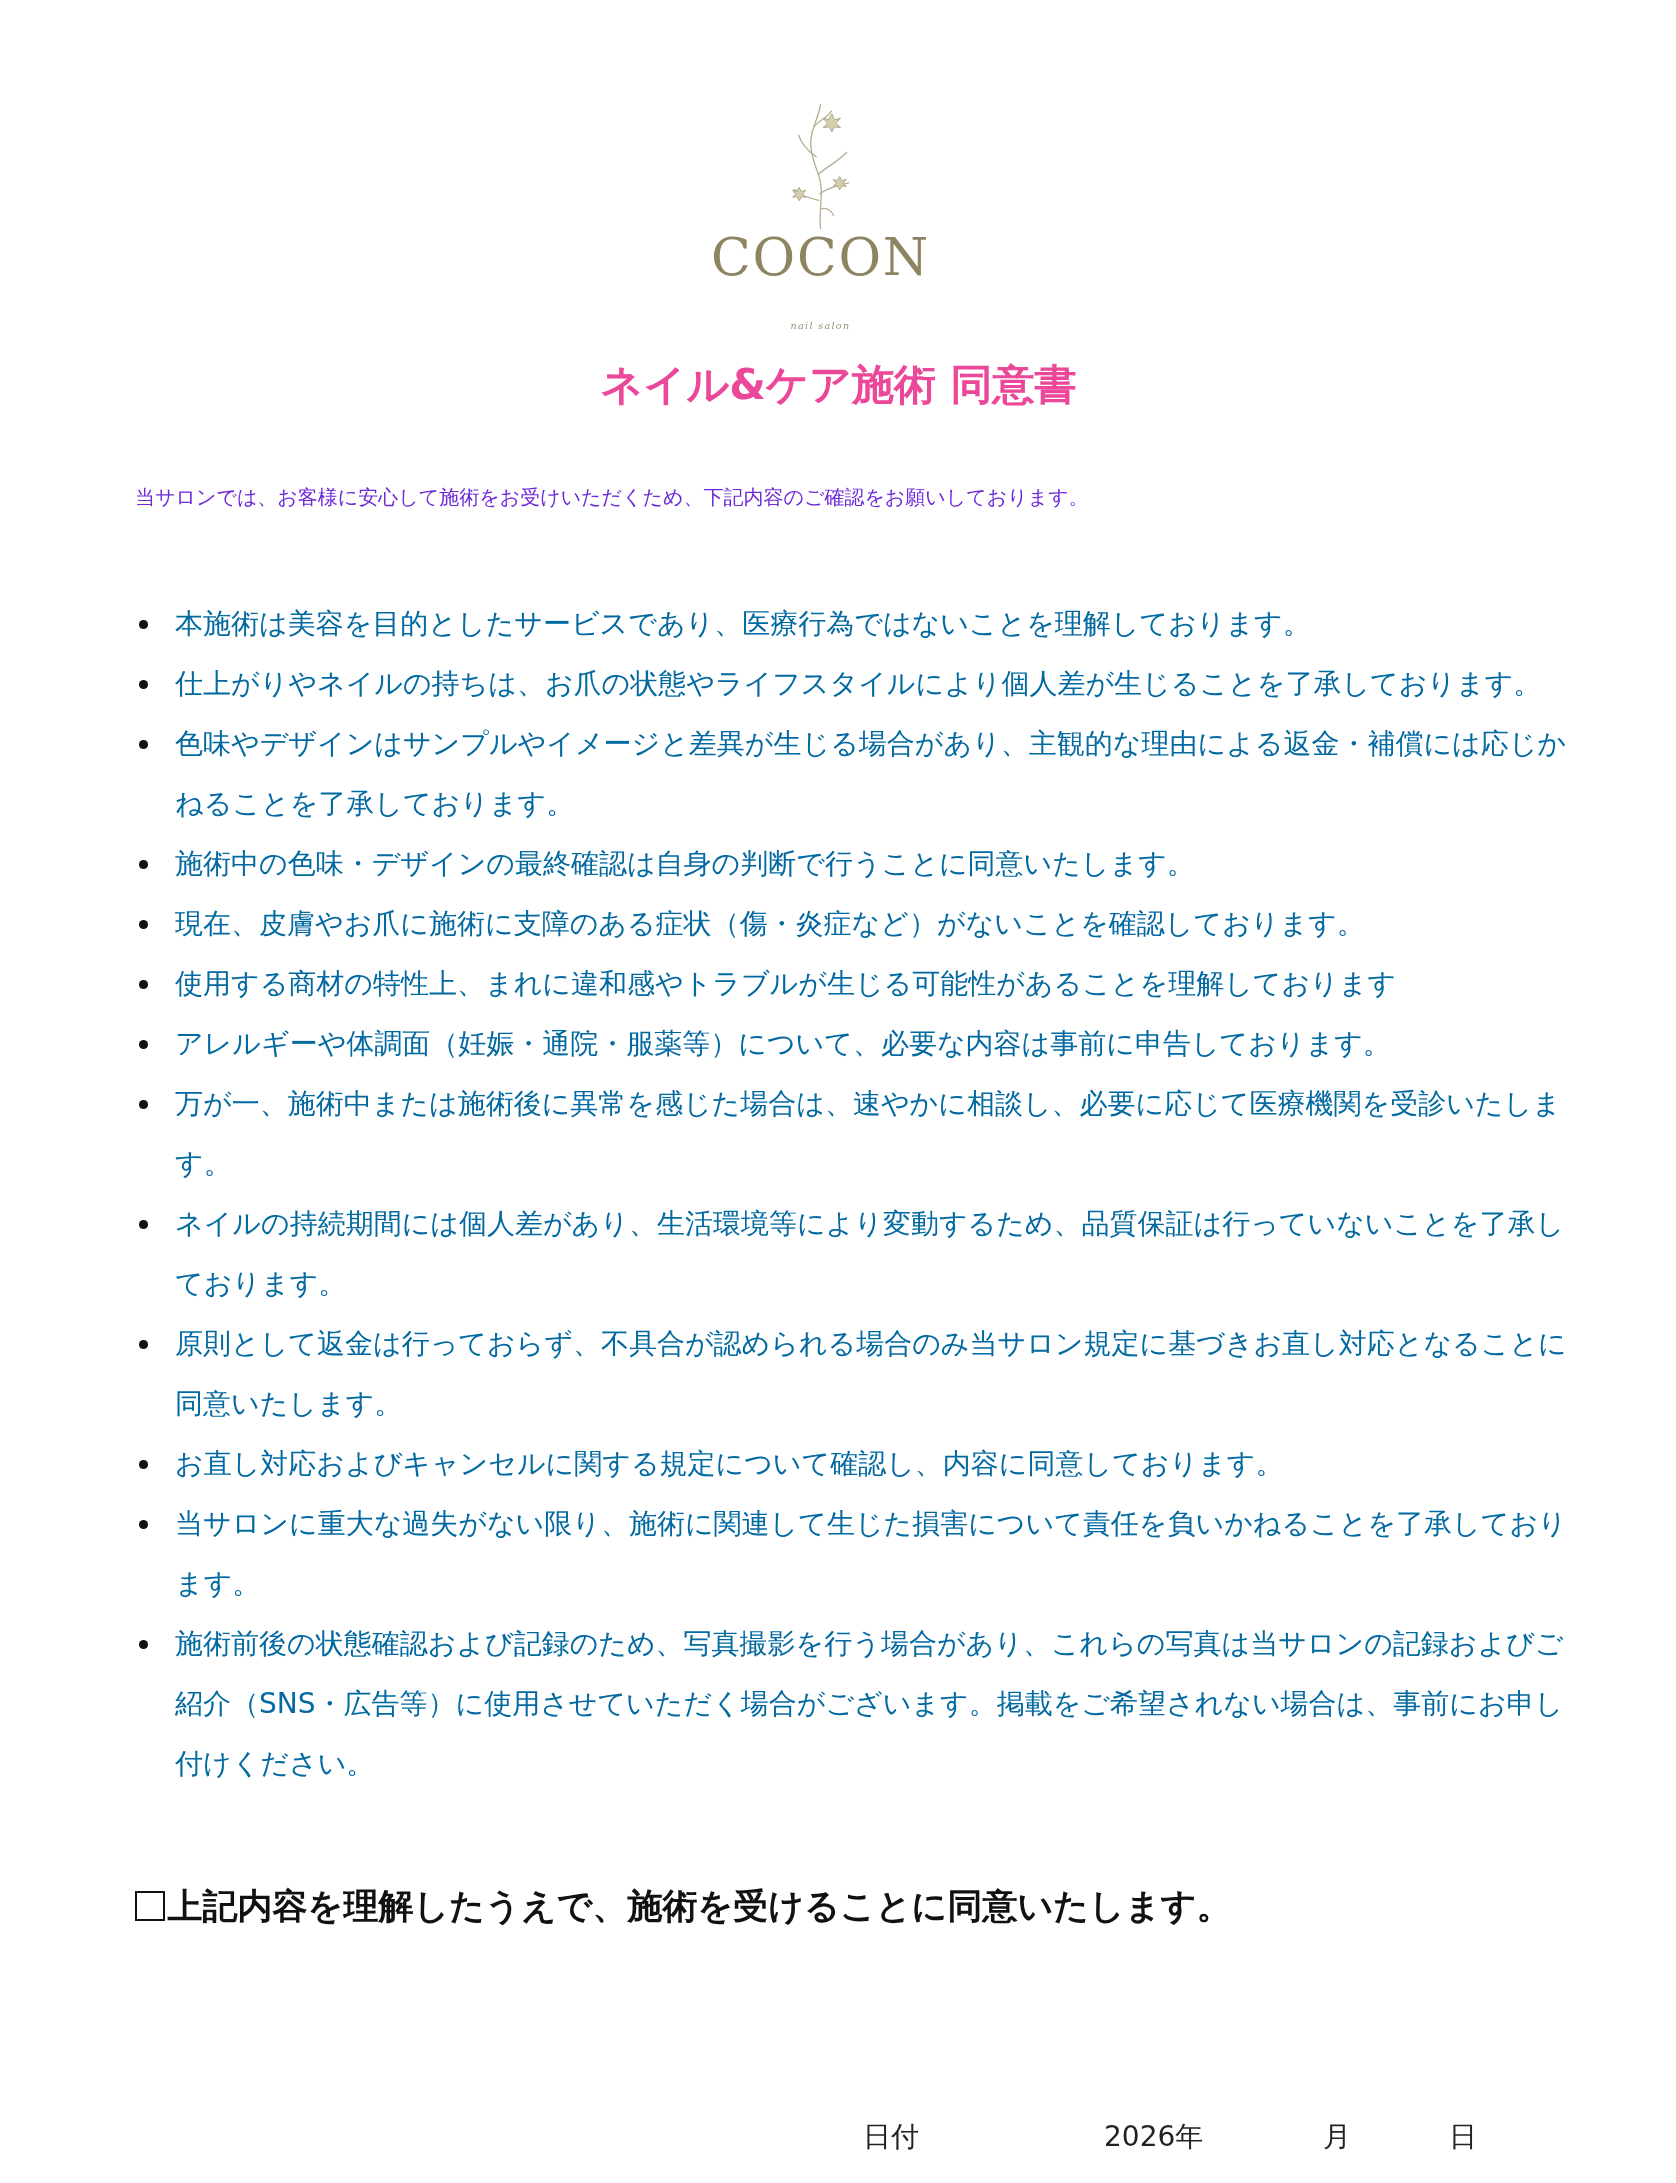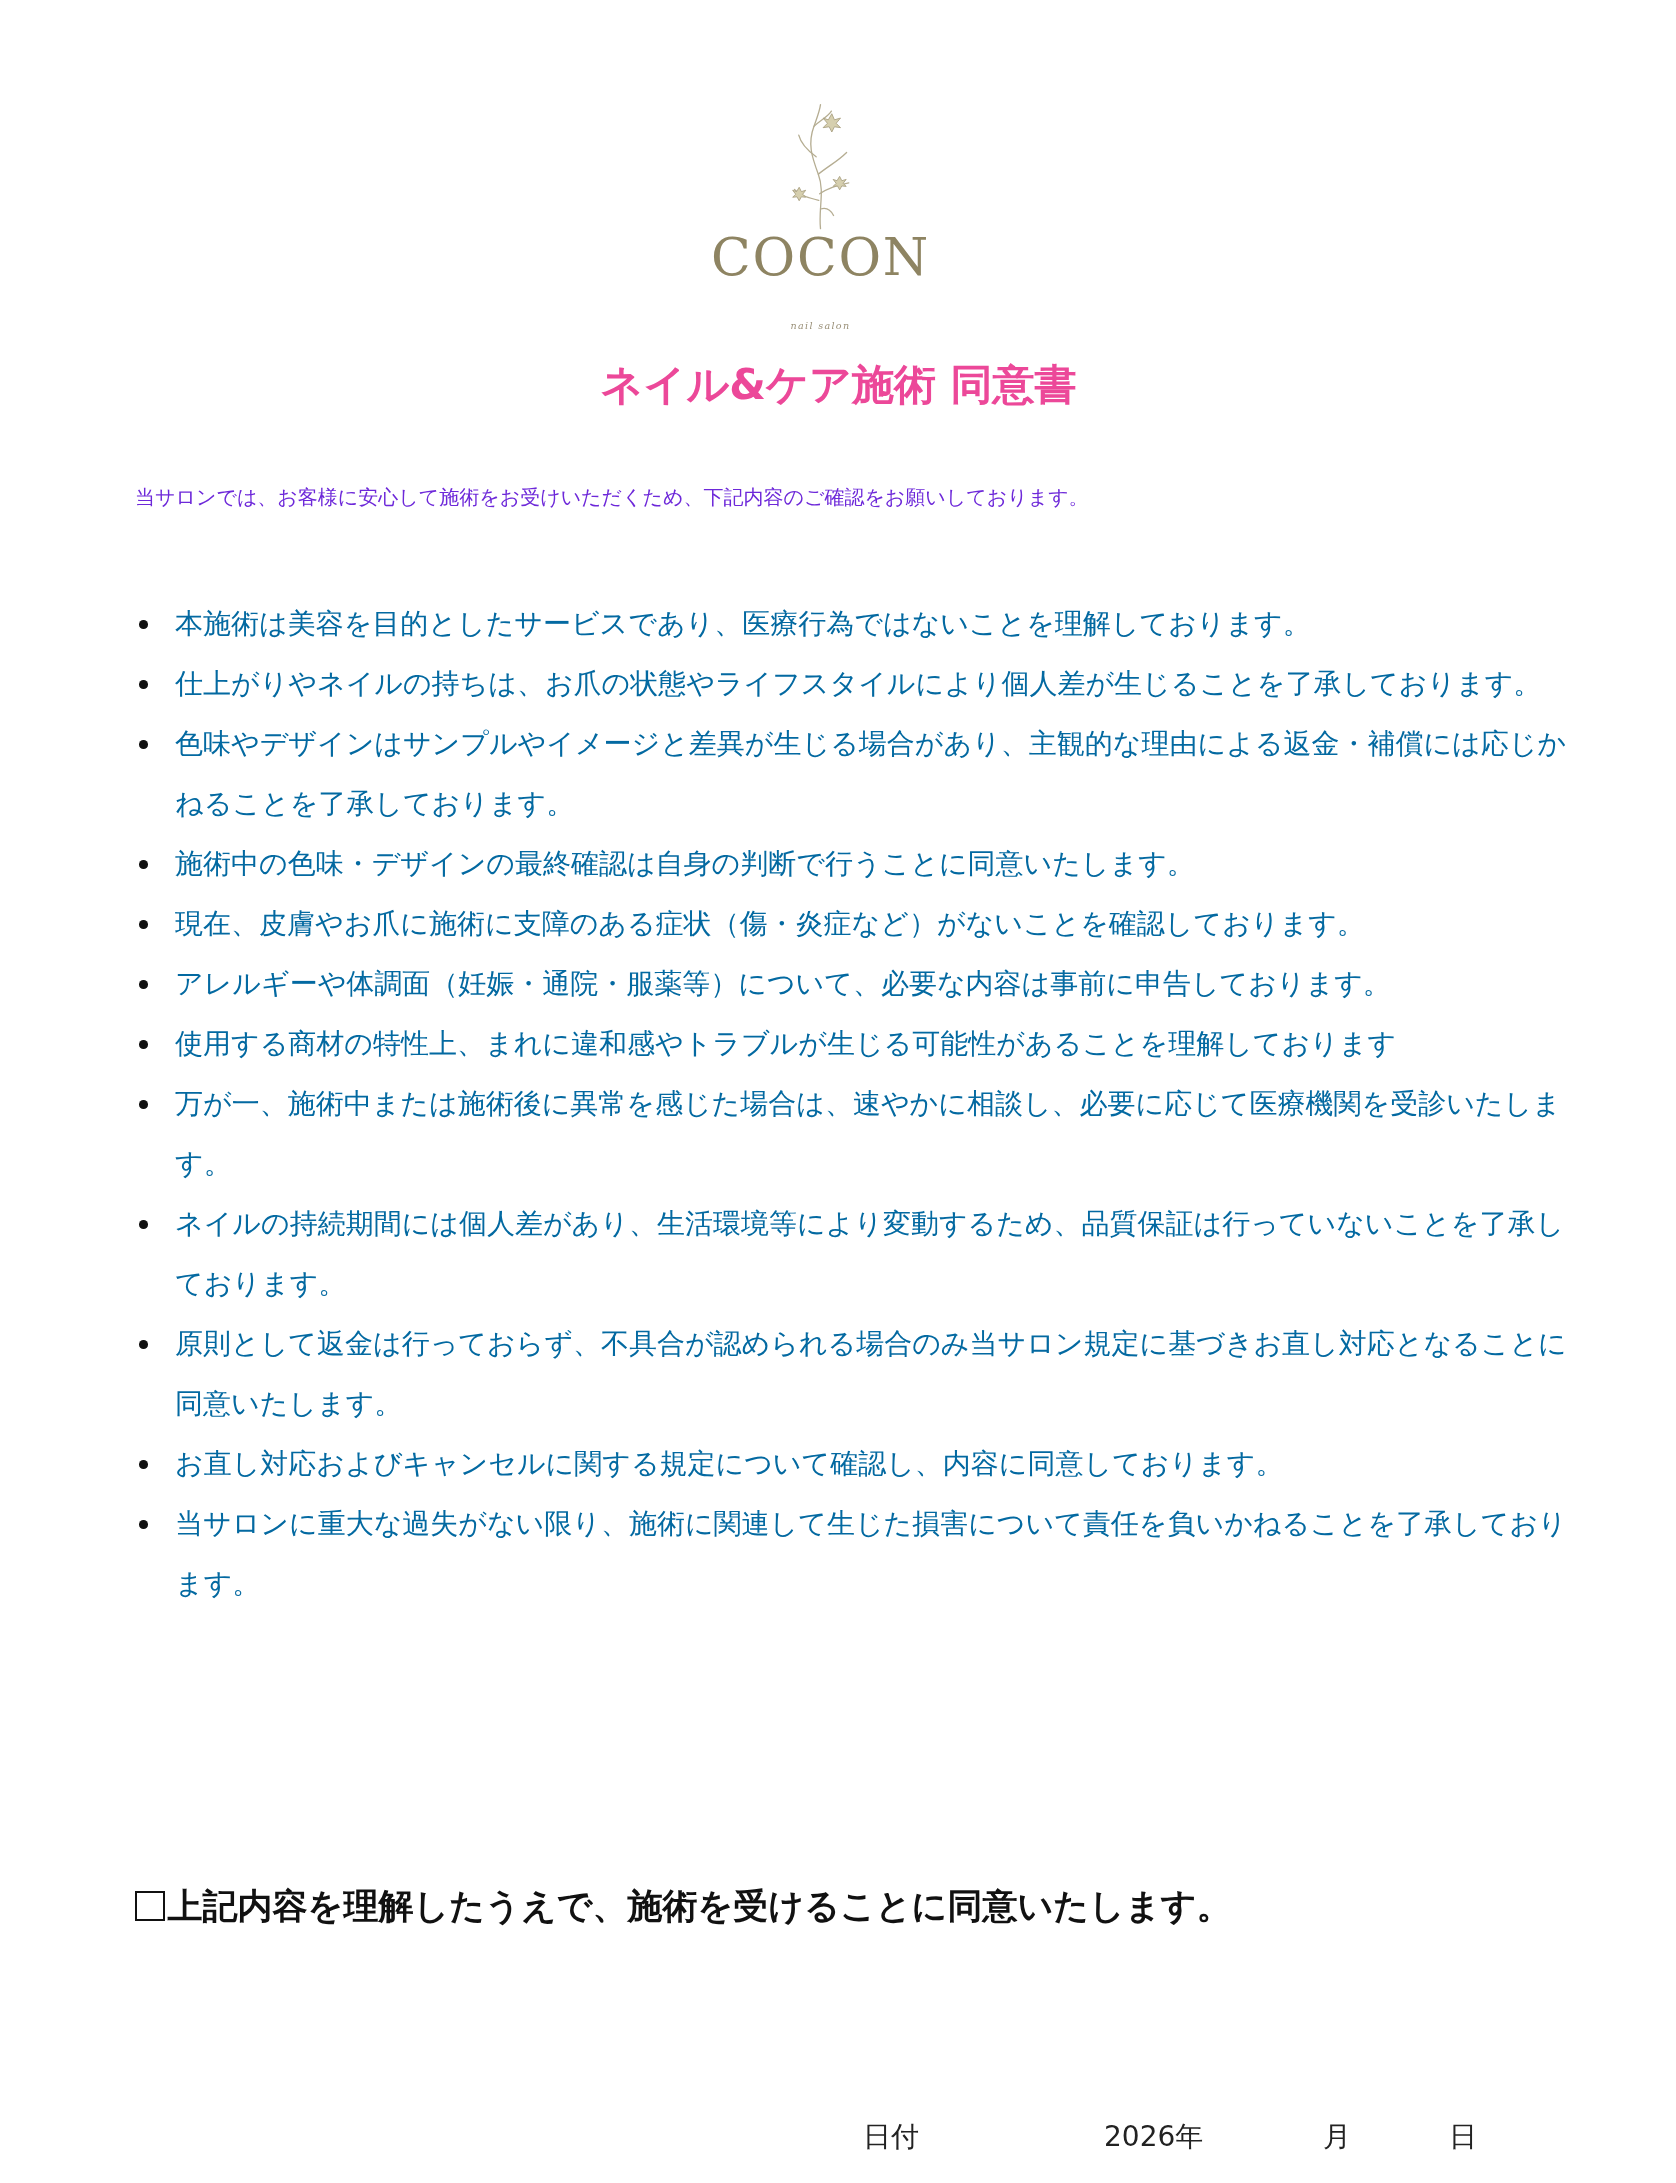--- a/index.html
+++ b/index.html
@@ -54,27 +54,28 @@
 <h1 class="title" style="margin:0;">ネイル&amp;ケア施術 同意書</h1>
 
 <p class="intro" style="margin:0;">当サロンでは、お客様に安心して施術をお受けいただくため、下記内容のご確認をお願いしております。</p>
 
 <ul class="list">
   <li><span class="bullet"></span><span>本施術は美容を目的としたサービスであり、医療行為ではないことを理解しております。</span></li>
   <li><span class="bullet"></span><span>仕上がりやネイルの持ちは、お爪の状態やライフスタイルにより個人差が生じることを了承しております。</span></li>
   <li><span class="bullet"></span><span>色味やデザインはサンプルやイメージと差異が生じる場合があり、主観的な理由による返金・補償には応じかねることを了承しております。</span></li>
   <li><span class="bullet"></span><span>施術中の色味・デザインの最終確認は自身の判断で行うことに同意いたします。</span></li>
   <li><span class="bullet"></span><span>現在、皮膚やお爪に施術に支障のある症状（傷・炎症など）がないことを確認しております。</span></li>
+  <li><span class="bullet"></span><span>使用する商材の特性上、まれに違和感やトラブルが生じる可能性があることを理解しております</span></li>
   <li><span class="bullet"></span><span>アレルギーや体調面（妊娠・通院・服薬等）について、必要な内容は事前に申告しております。</span></li>
-  <li><span class="bullet"></span><span>使用する商材の特性上、まれに違和感やトラブルが生じる可能性があることを理解しております</span></li>
   <li><span class="bullet"></span><span>万が一、施術中または施術後に異常を感じた場合は、速やかに相談し、必要に応じて医療機関を受診いたします。</span></li>
   <li><span class="bullet"></span><span>ネイルの持続期間には個人差があり、生活環境等により変動するため、品質保証は行っていないことを了承しております。</span></li>
   <li><span class="bullet"></span><span>原則として返金は行っておらず、不具合が認められる場合のみ当サロン規定に基づきお直し対応となることに同意いたします。</span></li>
   <li><span class="bullet"></span><span>お直し対応およびキャンセルに関する規定について確認し、内容に同意しております。</span></li>
   <li><span class="bullet"></span><span>当サロンに重大な過失がない限り、施術に関連して生じた損害について責任を負いかねることを了承しております。</span></li>
+  <li><span class="bullet"></span><span>施術前後の状態確認および記録のため、写真撮影を行う場合があり、これらの写真は当サロンの記録およびご紹介（SNS・広告等）に使用させていただく場合がございます。掲載をご希望されない場合は、事前にお申し付けください。</span></li>
 </ul>
 
 <div class="consent">
   <span class="checkbox"></span>
   <span>上記内容を理解したうえで、施術を受けることに同意いたします。</span>
 </div>
 
 <div class="sig">
   <span class="label-date">日付</span>
   <span class="year">2026年</span>

